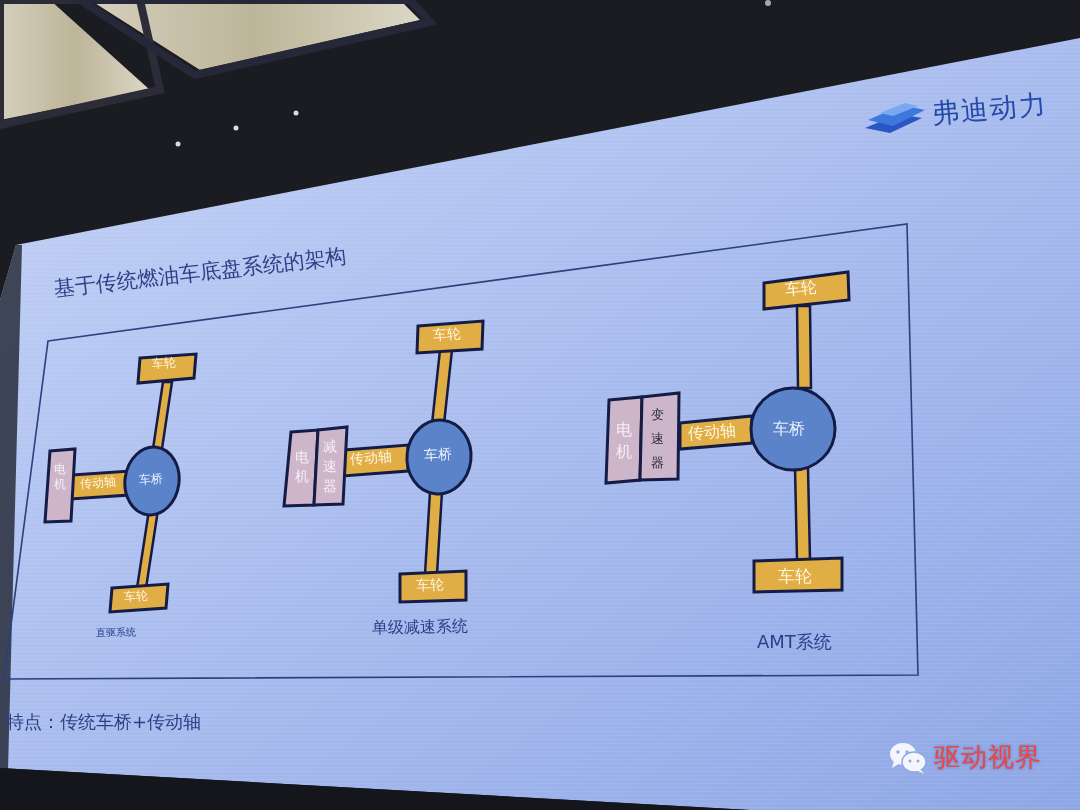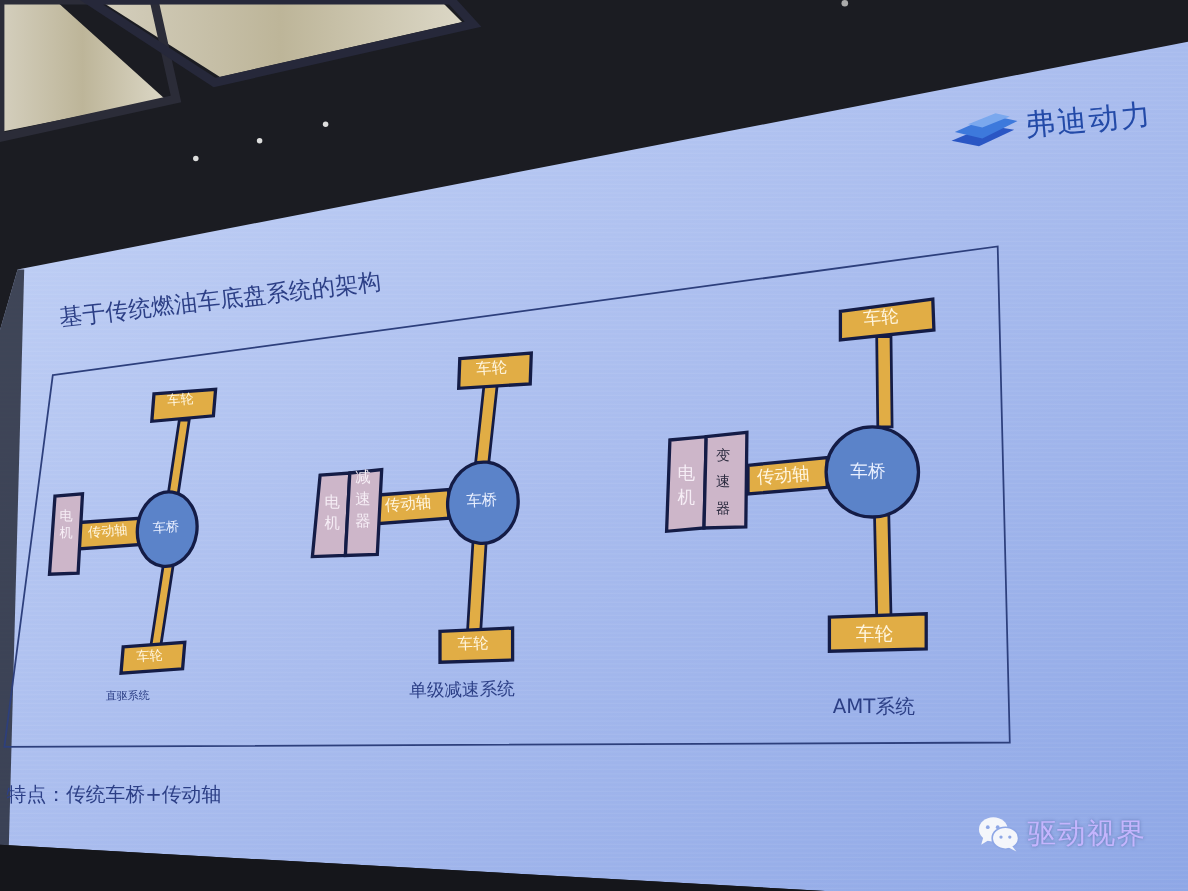--- a/index.html
+++ b/index.html
@@ -1,21 +1,21 @@
 <!DOCTYPE html>
 <html><head>
 <meta charset="utf-8">
 <style>
   html, body { margin: 0; padding: 0; }
   body { width: 1080px; height: 810px; overflow: hidden; background: #1c1d22; position: relative; font-family: "DejaVu Sans", sans-serif; }
   .scene { position: absolute; left: 0; top: 0; width: 1080px; height: 810px; }
   .lbl { position: absolute; white-space: nowrap; color: #2c3f86; font-family: "DejaVu Sans", sans-serif; transform-origin: left center; }
   .brand { position: absolute; left: 932px; top: 96px; font-size: 27px; color: #234aa8; letter-spacing: 2px; transform: rotate(-5deg); transform-origin: left center; white-space: nowrap; }
   .wm { position: absolute; left: 888px; top: 740px; display: flex; align-items: center; gap: 6px; }
-  .wm-text { font-size: 26px; color: #c4b5fd; letter-spacing: 1px; text-shadow: 0 0 3px rgba(40,60,120,0.5); }
+  .wm-text { font-size: 26px; color: #ef4444; letter-spacing: 1px; text-shadow: 0 0 3px rgba(40,60,120,0.5); }
 </style>
 </head>
 <body>
 
 <div class="scene">
   <svg width="1080" height="810" viewBox="0 0 1080 810">
     <defs>
       <linearGradient id="scr" x1="0" y1="0" x2="1" y2="1">
         <stop offset="0" stop-color="#c4d3f6"></stop>
         <stop offset="0.5" stop-color="#a9bcee"></stop>
@@ -104,21 +104,21 @@
   <div class="lbl" style="left:139px; top:472px; font-size:12px; color:#eaf0ff; transform:rotate(-4deg);">车桥</div>
   <div class="lbl" style="left:54px; top:462px; font-size:12px; color:#f6eef6; width:14px; white-space:normal; line-height:15px;">电机</div>
   <div class="lbl" style="left:96px; top:626px; font-size:10px; color:#2c3f86; transform:rotate(-1deg);">直驱系统</div>
 
   
   <div class="lbl" style="left:433px; top:327px; font-size:14px; color:#fff6e0; transform:rotate(-4deg);">车轮</div>
   <div class="lbl" style="left:416px; top:577px; font-size:14px; color:#fff6e0; transform:rotate(-2deg);">车轮</div>
   <div class="lbl" style="left:350px; top:451px; font-size:14px; color:#fff6e0; transform:rotate(-4deg);">传动轴</div>
   <div class="lbl" style="left:424px; top:447px; font-size:14px; color:#eaf0ff; transform:rotate(-3deg);">车桥</div>
   <div class="lbl" style="left:295px; top:448px; font-size:14px; color:#f6eef6; width:16px; white-space:normal; line-height:19px;">电机</div>
-  <div class="lbl" style="left:323px; top:424px; font-size:14px; color:#f6eef6; width:16px; white-space:normal; line-height:20px;">减速器</div>
+  <div class="lbl" style="left:323px; top:436px; font-size:14px; color:#f6eef6; width:16px; white-space:normal; line-height:20px;">减速器</div>
   <div class="lbl" style="left:372px; top:618px; font-size:16px; color:#2c3f86; transform:rotate(-1deg);">单级减速系统</div>
 
   
   <div class="lbl" style="left:785px; top:280px; font-size:16px; color:#fff6e0; transform:rotate(-5deg);">车轮</div>
   <div class="lbl" style="left:778px; top:565px; font-size:17px; color:#fff6e0;">车轮</div>
   <div class="lbl" style="left:688px; top:424px; font-size:16px; color:#fff6e0; transform:rotate(-4deg);">传动轴</div>
   <div class="lbl" style="left:773px; top:419px; font-size:16px; color:#eaf0ff;">车桥</div>
   <div class="lbl" style="left:616px; top:419px; font-size:16px; color:#f6eef6; width:18px; white-space:normal; line-height:22px;">电机</div>
   <div class="lbl" style="left:651px; top:403px; font-size:13px; color:#2a2a3e; width:19px; white-space:normal; line-height:24px;">变速器</div>
   <div class="lbl" style="left:757px; top:610px; font-size:18px; color:#2c3f86;margin-top:20px;">AMT系统</div>

